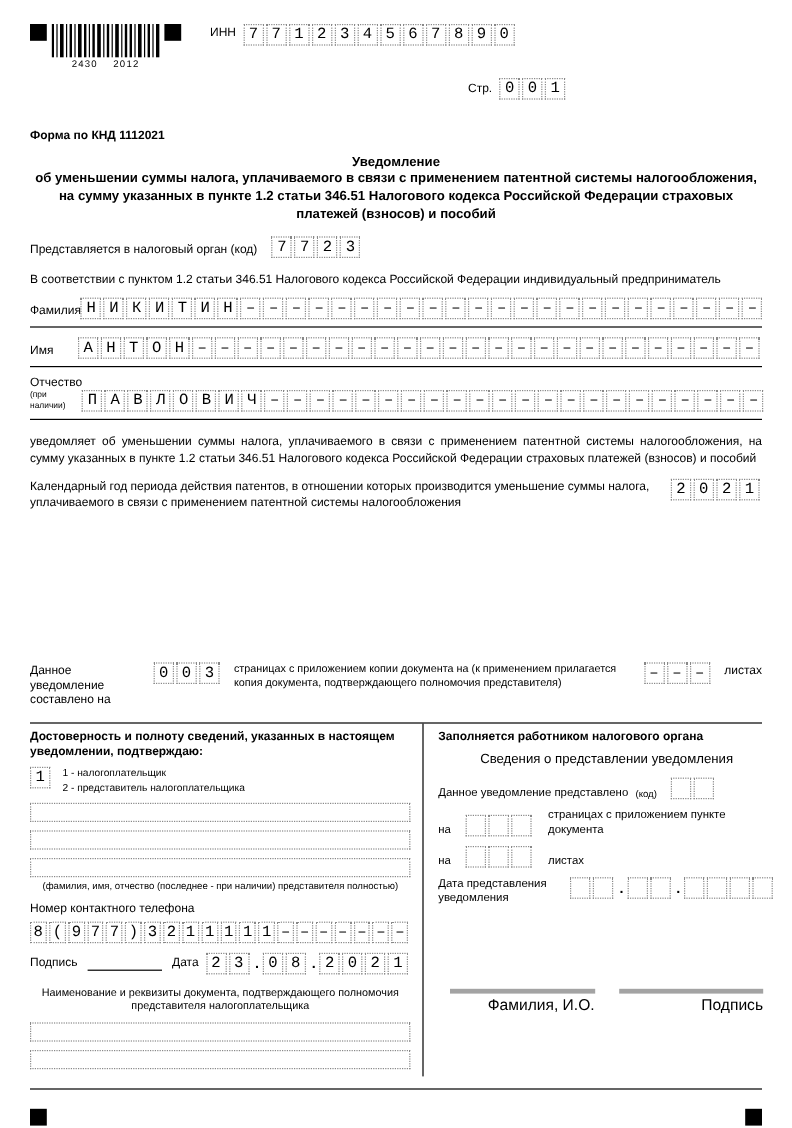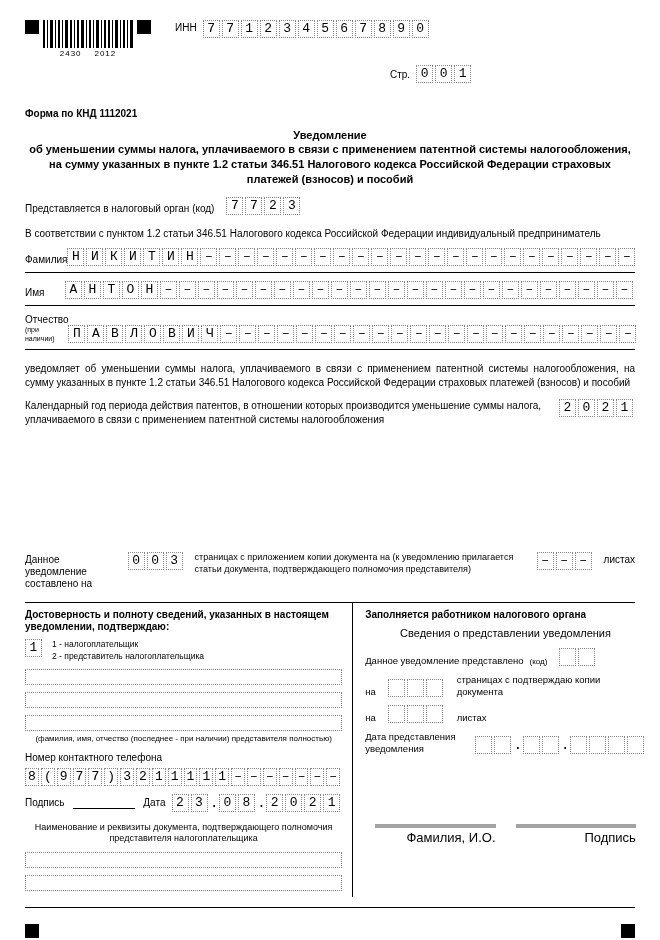--- a/index.html
+++ b/index.html
@@ -280,21 +280,21 @@
 
 <div class="spacer"></div>
 
 <div class="pages-row">
   <div class="l1">Данное уведомление составлено на</div>
   <div class="cells">
       <div class="cell">0</div>
       <div class="cell">0</div>
       <div class="cell">3</div>
     </div>
-  <div class="mid">страницах с приложением копии документа на (к уведомлению прилагается статьи документа, подтверждающего полномочия представителя)</div>
+  <div class="mid">страницах с приложением копии документа на (к применением прилагается копия документа, подтверждающего полномочия представителя)</div>
   <div class="cells">
       <div class="cell cell-dash">–</div>
       <div class="cell cell-dash">–</div>
       <div class="cell cell-dash">–</div>
     </div>
   <div class="r1">листах</div>
 </div>
 
 <div class="two-col">
   <div class="col-l">
@@ -374,34 +374,34 @@
     </div>
     <div class="r-row">
       <span>на</span>
       <div class="gap"></div>
       <div class="cells">
           <div class="cell"></div>
           <div class="cell"></div>
           <div class="cell"></div>
         </div>
       <div class="gap"></div>
-      <span>страницах с подтверждаю копии документа</span>
+      <span>страницах с приложением пункте документа</span>
     </div>
     <div class="r-row">
       <span>на</span>
       <div class="gap"></div>
       <div class="cells">
           <div class="cell"></div>
           <div class="cell"></div>
           <div class="cell"></div>
         </div>
       <div class="gap"></div>
       <span>листах</span>
     </div>
-    <div class="r-row" style="align-items:flex-end;">
+    <div class="r-row" style="align-items:flex-start;">
       <span style="width:110px;">Дата представления уведомления</span>
       <div class="date-cells">
         <div class="cells">
             <div class="cell"></div>
             <div class="cell"></div>
           </div>
         <span class="dot-sep">.</span>
         <div class="cells">
             <div class="cell"></div>
             <div class="cell"></div>

